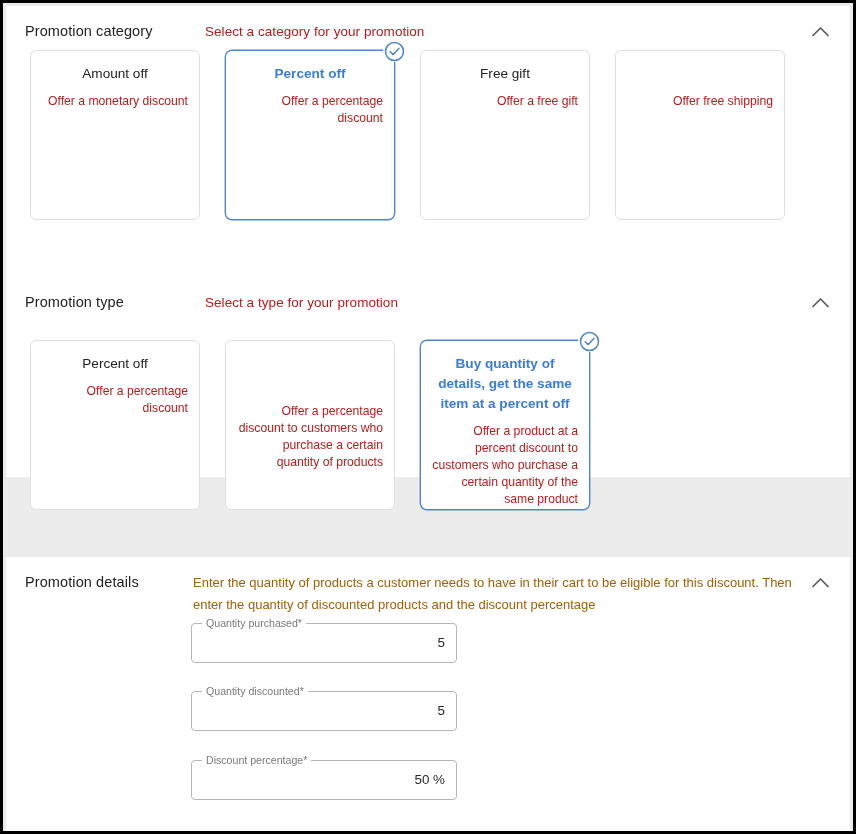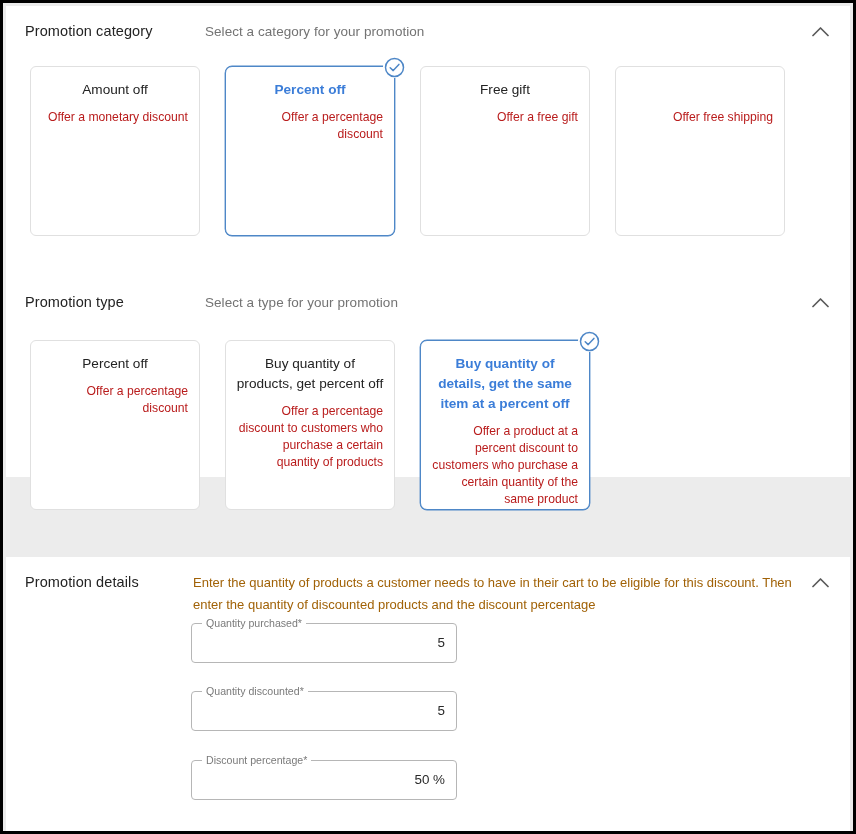--- a/index.html
+++ b/index.html
@@ -46,21 +46,21 @@
     font-size: 14.5px;
     color: #232323;
     letter-spacing: 0.1px;
     white-space: nowrap;
   }
   .panel-subtitle {
     position: absolute;
     left: 199px;
     top: 18px;
     font-size: 13.5px;
-    color: #737373;
+    color: #b91c1c;
     letter-spacing: 0.05px;
     white-space: nowrap;
   }
   #panel-details .panel-title { left: 19px; top: 17px; }
   #panel-details .panel-desc {
     position: absolute;
     left: 187px;
     top: 15px;
     width: 610px;
     font-size: 13px;
@@ -84,21 +84,21 @@
   }
   .chevron-btn svg { display: block; }
 
   
   .card-row {
     position: absolute;
     left: 0;
     right: 0;
     height: 172px;
   }
-  #panel-category .card-row { top: 58px; }
+  #panel-category .card-row { top: 42px; }
   #panel-type .card-row     { top: 61px; }
 
   .opt-card {
     position: absolute;
     top: 2px;
     width: 170px;
     height: 170px;
     box-sizing: border-box;
     background: #ffffff;
     border: 1px solid #e0e0e0;
@@ -256,21 +256,20 @@
     </div>
 
     <div class="card-row">
 
       <div class="opt-card col-0">
         <div class="opt-title">Percent off</div>
         <div class="opt-desc" style="top:42px;">Offer a percentage discount</div>
       </div>
 
       <div class="opt-card col-1">
-        <div class="opt-title">Buy quantity of products, get percent off</div>
         <div class="opt-desc" style="top:62px;">Offer a percentage discount to customers who purchase a certain quantity of products</div>
       </div>
 
       <div class="opt-card col-2 selected">
         <div class="check-badge">
           <svg width="21" height="21" viewBox="0 0 21 21">
             <circle cx="10.5" cy="10.5" r="9" fill="#ffffff" stroke="#4e87c7" stroke-width="1.5"></circle>
             <path d="M6.2 10.7 L9.2 13.6 L14.9 7.4" fill="none" stroke="#4e87c7" stroke-width="1.5" stroke-linecap="round" stroke-linejoin="round"></path>
           </svg>
         </div>

